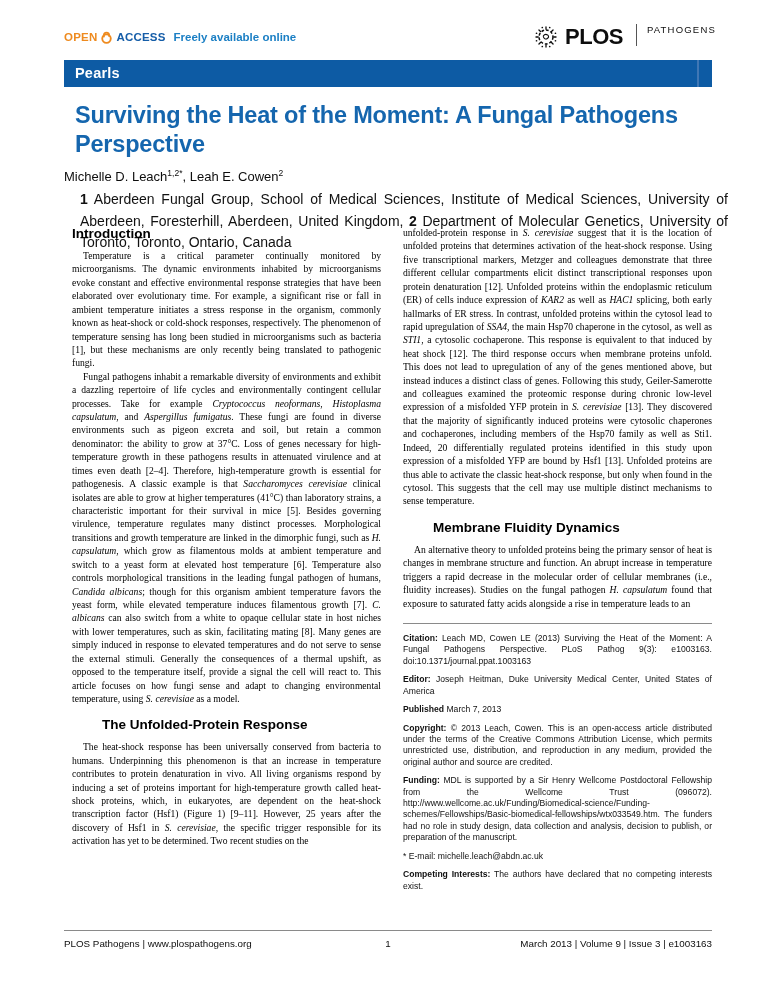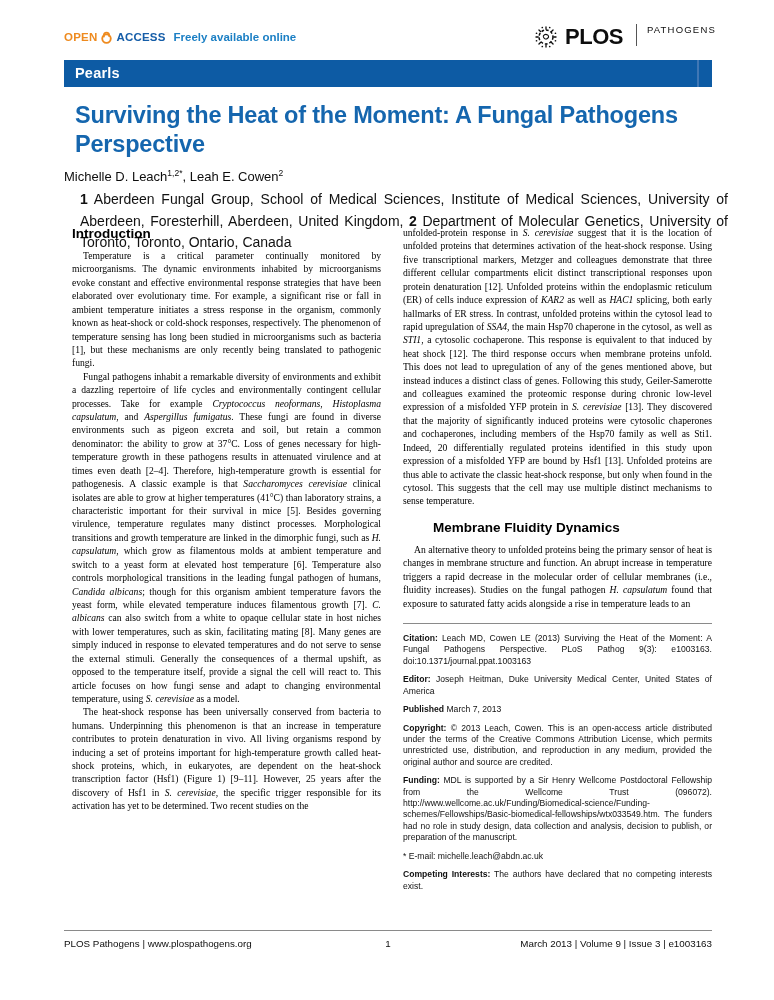--- a/index.html
+++ b/index.html
@@ -140,20 +140,21 @@
     <span>Michelle D. Leach</span><sup>1,2*</sup><span>, </span><span>Leah E. Cowen</span><sup>2</sup>
   </div>
 
   <p class="affiliations"><span style="font-weight: bold;">1</span><span> Aberdeen Fungal Group, School of Medical Sciences, Institute of Medical Sciences, University of Aberdeen, Foresterhill, Aberdeen, United Kingdom, </span><span style="font-weight: bold;">2</span><span> Department of Molecular Genetics, University of Toronto, Toronto, Ontario, Canada</span></p>
 
   <div class="columns">
     <div class="col">
       <h2 class="section-heading">Introduction</h2>
       <p class="para"><span>Temperature is a critical parameter continually monitored by microorganisms. The dynamic environments inhabited by microorganisms evoke constant and effective environmental response strategies that have been elaborated over evolutionary time. For example, a significant rise or fall in ambient temperature initiates a stress response in the organism, commonly known as heat-shock or cold-shock responses, respectively. The phenomenon of temperature sensing has long been studied in microorganisms such as bacteria [1], but these mechanisms are only recently being translated to pathogenic fungi.</span></p>
       <p class="para"><span>Fungal pathogens inhabit a remarkable diversity of environments and exhibit a dazzling repertoire of life cycles and environmentally contingent cellular processes. Take for example </span><span style="font-style: italic;">Cryptococcus neoformans</span><span>, </span><span style="font-style: italic;">Histoplasma capsulatum</span><span>, and </span><span style="font-style: italic;">Aspergillus fumigatus</span><span>. These fungi are found in diverse environments such as pigeon excreta and soil, but retain a common denominator: the ability to grow at 37°C. Loss of genes necessary for high-temperature growth in these pathogens results in attenuated virulence and at times even death [2–4]. Therefore, high-temperature growth is essential for pathogenesis. A classic example is that </span><span style="font-style: italic;">Saccharomyces cerevisiae</span><span> clinical isolates are able to grow at higher temperatures (41°C) than laboratory strains, a characteristic important for their survival in mice [5]. Besides governing virulence, temperature regulates many distinct processes. Morphological transitions and growth temperature are linked in the dimorphic fungi, such as </span><span style="font-style: italic;">H. capsulatum</span><span>, which grow as filamentous molds at ambient temperature and switch to a yeast form at elevated host temperature [6]. Temperature also controls morphological transitions in the leading fungal pathogen of humans, </span><span style="font-style: italic;">Candida albicans</span><span>; though for this organism ambient temperature favors the yeast form, while elevated temperature induces filamentous growth [7]. </span><span style="font-style: italic;">C. albicans</span><span> can also switch from a white to opaque cellular state in host niches with lower temperatures, such as skin, facilitating mating [8]. Many genes are simply induced in response to elevated temperatures and do not serve to sense the external stimuli. Generally the consequences of a thermal upshift, as opposed to the temperature itself, provide a signal the cell will react to. This article focuses on how fungi sense and adapt to changing environmental temperature, using </span><span style="font-style: italic;">S. cerevisiae</span><span> as a model.</span></p>
+      <h2 class="section-heading later">The Unfolded-Protein Response</h2>
       <p class="para"><span>The heat-shock response has been universally conserved from bacteria to humans. Underpinning this phenomenon is that an increase in temperature contributes to protein denaturation in vivo. All living organisms respond by inducing a set of proteins important for high-temperature growth called heat-shock proteins, which, in eukaryotes, are dependent on the heat-shock transcription factor (Hsf1) (Figure 1) [9–11]. However, 25 years after the discovery of Hsf1 in </span><span style="font-style: italic;">S. cerevisiae</span><span>, the specific trigger responsible for its activation has yet to be determined. Two recent studies on the</span></p>
     </div>
 
     <div class="col">
       <p class="para no-indent"><span>unfolded-protein response in </span><span style="font-style: italic;">S. cerevisiae</span><span> suggest that it is the location of unfolded proteins that determines activation of the heat-shock response. Using five transcriptional markers, Metzger and colleagues demonstrate that three different cellular compartments elicit distinct transcriptional responses upon protein denaturation [12]. Unfolded proteins within the endoplasmic reticulum (ER) of cells induce expression of </span><span style="font-style: italic;">KAR2</span><span> as well as </span><span style="font-style: italic;">HAC1</span><span> splicing, both early hallmarks of ER stress. In contrast, unfolded proteins within the cytosol lead to rapid upregulation of </span><span style="font-style: italic;">SSA4</span><span>, the main Hsp70 chaperone in the cytosol, as well as </span><span style="font-style: italic;">STI1</span><span>, a cytosolic cochaperone. This response is equivalent to that induced by heat shock [12]. The third response occurs when membrane proteins unfold. This does not lead to upregulation of any of the genes mentioned above, but instead induces a distinct class of genes. Following this study, Geiler-Samerotte and colleagues examined the proteomic response during chronic low-level expression of a misfolded YFP protein in </span><span style="font-style: italic;">S. cerevisiae</span><span> [13]. They discovered that the majority of significantly induced proteins were cytosolic chaperones and cochaperones, including members of the Hsp70 family as well as Sti1. Indeed, 20 differentially regulated proteins identified in this study upon expression of a misfolded YFP are bound by Hsf1 [13]. Unfolded proteins are thus able to activate the classic heat-shock response, but only when found in the cytosol. This suggests that the cell may use multiple distinct mechanisms to sense temperature.</span></p>
       <h2 class="section-heading later">Membrane Fluidity Dynamics</h2>
       <p class="para"><span>An alternative theory to unfolded proteins being the primary sensor of heat is changes in membrane structure and function. An abrupt increase in temperature triggers a rapid decrease in the molecular order of cellular membranes (i.e., fluidity increases). Studies on the fungal pathogen </span><span style="font-style: italic;">H. capsulatum</span><span> found that exposure to saturated fatty acids alongside a rise in temperature leads to an</span></p>
 
       <div class="metadata">
         <p class="meta-p"><span class="meta-label">Citation:</span><span> Leach MD, Cowen LE (2013) Surviving the Heat of the Moment: A Fungal Pathogens Perspective. PLoS Pathog 9(3): e1003163. doi:10.1371/journal.ppat.1003163</span></p>

